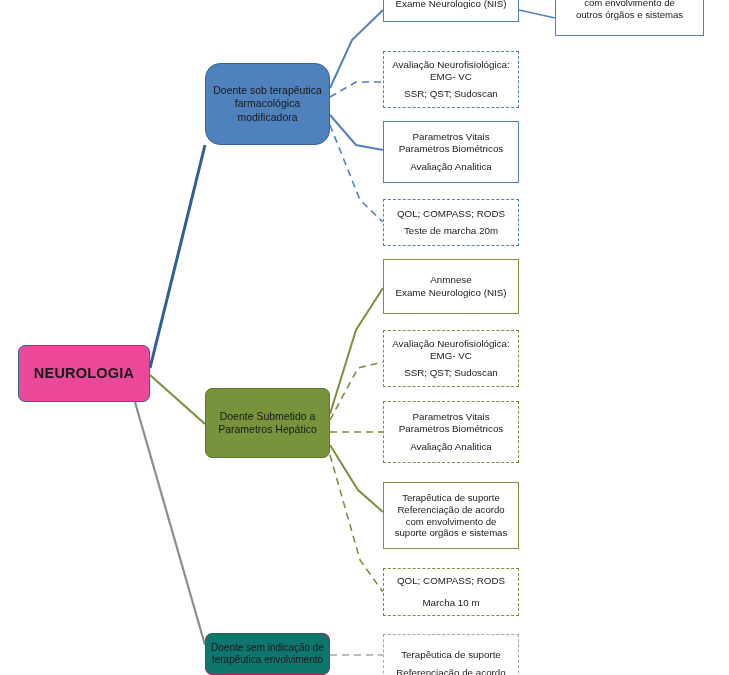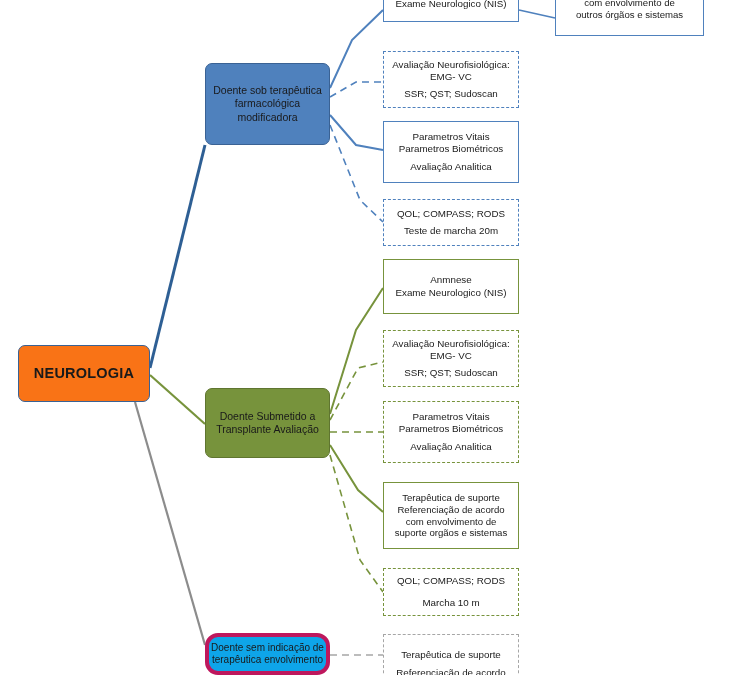--- a/index.html
+++ b/index.html
@@ -36,49 +36,49 @@
     justify-content: center;
     text-align: center;
     line-height: 1.25;
   }
   .node .line {
     display: block;
     white-space: nowrap;
   }
   
   .root-node {
-    background: #f97316;
+    background: #ec4899;
     border: 1px solid #3a6294;
     border-radius: 7px;
     color: #1a1a1a;
     font-size: 14.5px;
     font-weight: bold;
     letter-spacing: 0.2px;
   }
   
   .branch-blue {
     background: #4f81bd;
     border: 1px solid #3a6294;
-    border-radius: 7px;
+    border-radius: 15px;
     color: #19191a;
     font-size: 10.5px;
   }
   
   .branch-green {
     background: #77933c;
     border: 1px solid #5f7530;
     border-radius: 7px;
     color: #19191a;
     font-size: 10.5px;
   }
   
   .branch-grey {
-    background: #0ea5e9;
-    border: 4px solid #be185d;
-    border-radius: 13px;
+    background: #0f766e;
+    border: 1px solid #be185d;
+    border-radius: 7px;
     color: #19191a;
     font-size: 10px;
   }
   
   .leaf {
     background: #ffffff;
     color: #1a1a1a;
     font-size: 9.8px;
   }
   .leaf-solid-blue   { border: 1.4px solid #4f81bd; }
@@ -121,21 +121,21 @@
   </div>
 
   <div class="node branch-blue" style="left:205px; top:63px; width:125px; height:82px;">
     <span class="line">Doente sob terapêutica</span>
     <span class="line">farmacológica</span>
     <span class="line">modificadora</span>
   </div>
 
   <div class="node branch-green" style="left:205px; top:388px; width:125px; height:70px;">
     <span class="line">Doente Submetido a</span>
-    <span class="line">Transplante Avaliação</span>
+    <span class="line">Parametros Hepático</span>
   </div>
 
   <div class="node branch-grey" style="left:205px; top:633px; width:125px; height:42px;">
     <span class="line">Doente sem indicação de</span>
     <span class="line">terapêutica envolvimento</span>
   </div>
 
   <div class="node leaf leaf-solid-blue" style="left:383px; top:-14px; width:136px; height:36px;">
     <span class="line">Exame Neurologico (NIS)</span>
   </div>

